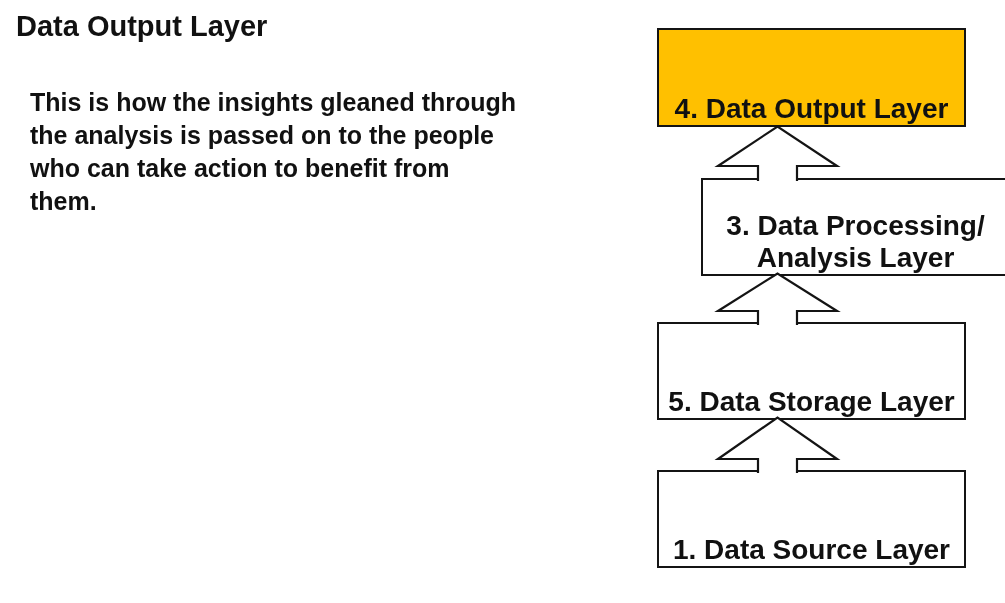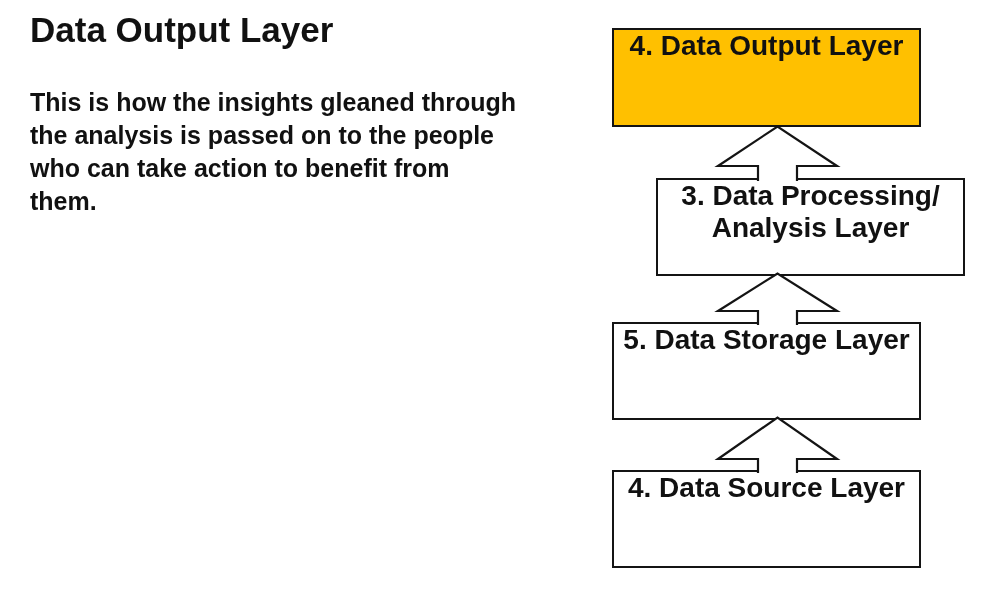--- a/index.html
+++ b/index.html
@@ -8,47 +8,47 @@
     position: relative;
     width: 1005px;
     height: 603px;
     background: #ffffff;
     overflow: hidden;
     font-family: "Liberation Sans", "DejaVu Sans", sans-serif;
     color: #111111;
   }
   .page-title {
     position: absolute;
-    left: 30px;
+    left: 16px;
     top: 9px;
-    font-size: 35px;
+    font-size: 29px;
     font-weight: bold;
     line-height: 1.2;
     white-space: nowrap;
   }
   .description {
     position: absolute;
     left: 30px;
     top: 59px;
     width: 560px;
     font-size: 25px;
     font-weight: bold;
     line-height: 33px;
     white-space: pre-line;
     margin-top: 27px;
   }
   .layer-box {
     position: absolute;
-    left: 612px;
+    left: 657px;
     width: 309px;
     height: 98px;
     border: 2.5px solid #141414;
     background: #ffffff;
     display: flex;
-    align-items: flex-start;
+    align-items: flex-end;
     justify-content: center;
     text-align: center;
     font-size: 28px;
     font-weight: bold;
     line-height: 32px;
   }
   .layer-box .label { white-space: pre-line; }
   .box-4 { top: 28px; height: 99px; background: #FFC000; }
   .box-3 { top: 178px; margin-left: 44px; }
   .box-2 { top: 322px; }
@@ -78,21 +78,21 @@
       <span class="label">4. Data Output Layer</span>
     </div>
     <div class="layer-box box-3">
       <span class="label">3. Data Processing/
 Analysis Layer</span>
     </div>
     <div class="layer-box box-2">
       <span class="label">5. Data Storage Layer</span>
     </div>
     <div class="layer-box box-1">
-      <span class="label">4. Data Source Layer</span>
+      <span class="label">1. Data Source Layer</span>
     </div>
   </div>
 
   <svg class="arrows-overlay" width="1005" height="603" viewBox="0 0 1005 603" xmlns="http://www.w3.org/2000/svg">
 
     <g>
       <path d="M758 184 L758 166 L718 166 L777.5 126.5 L837 166 L797 166 L797 184 Z" fill="#ffffff" stroke="none"></path>
       <path d="M758 181 L758 166 L718 166 L777.5 126.5 L837 166 L797 166 L797 181" fill="none" stroke="#141414" stroke-width="2.2" stroke-linejoin="miter"></path>
     </g>
 

